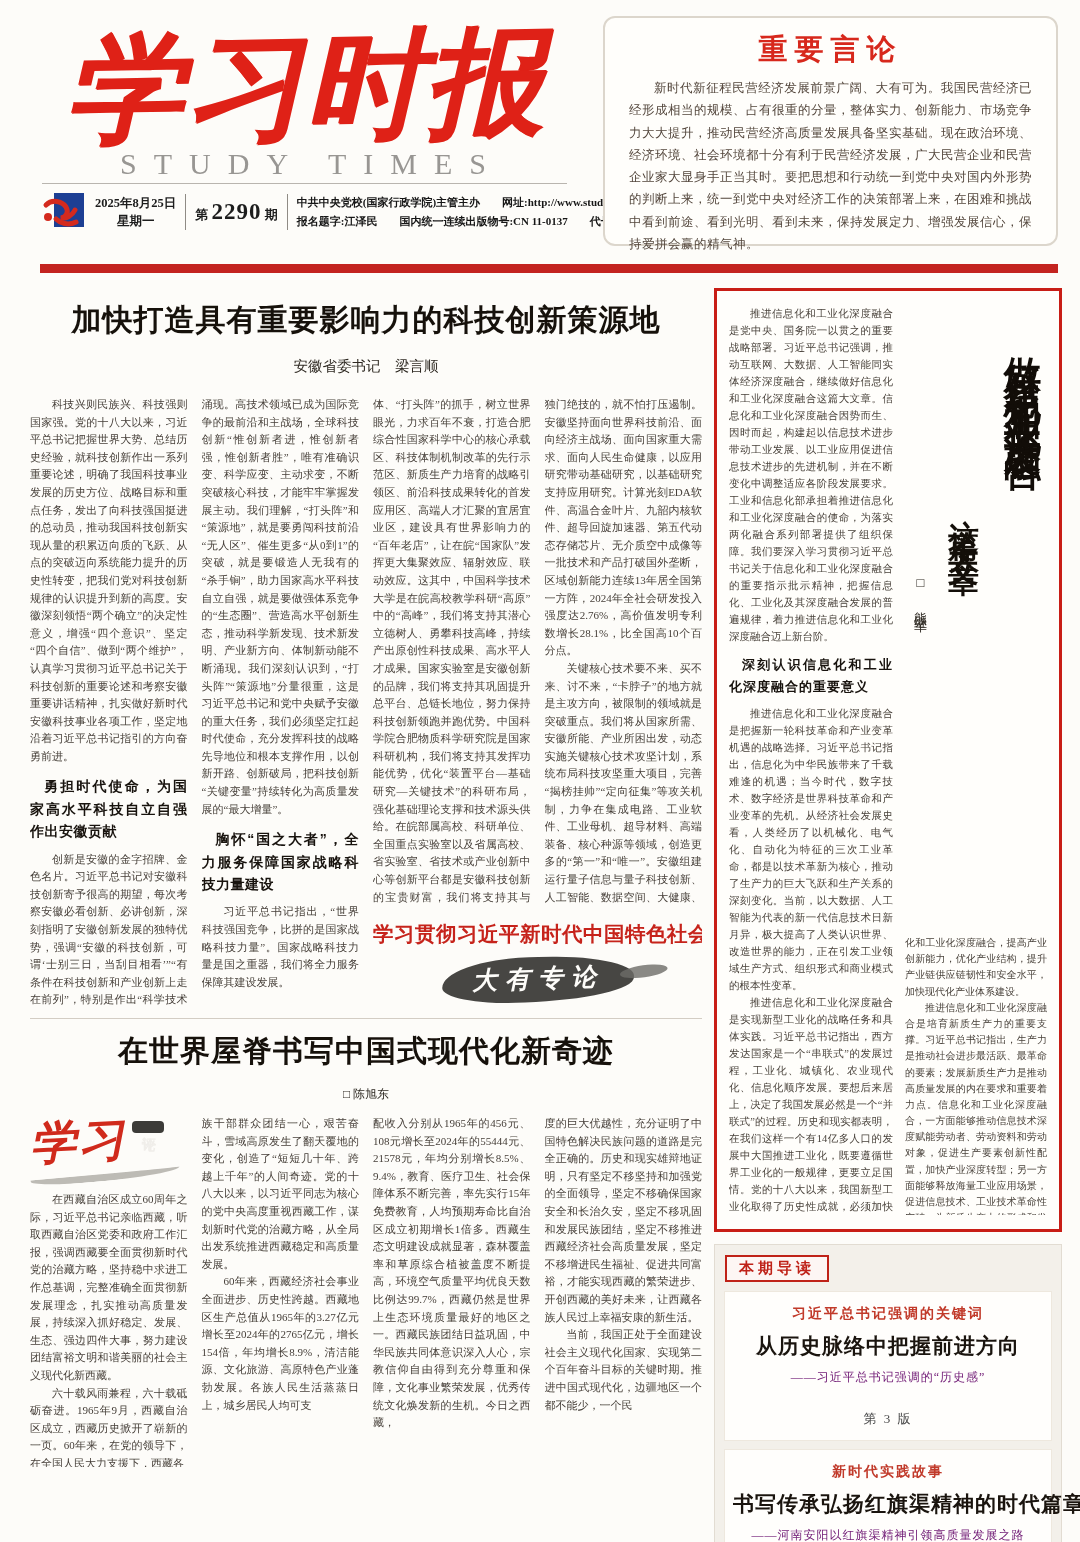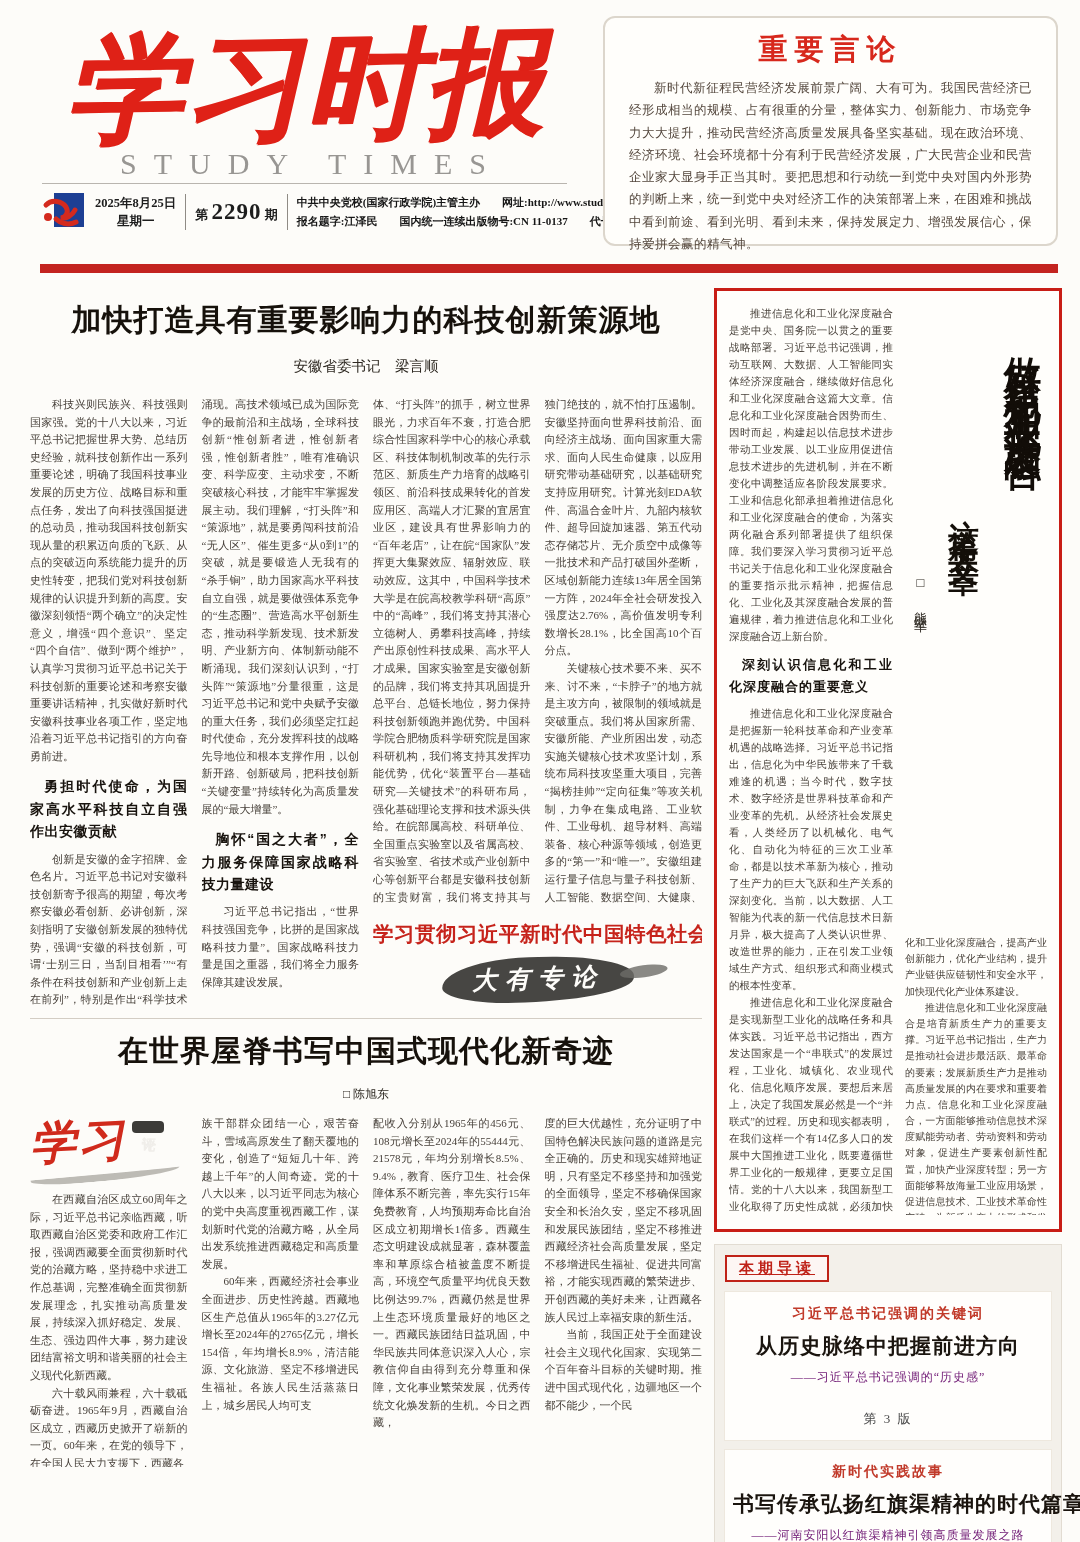--- a/index.html
+++ b/index.html
@@ -100,21 +100,21 @@
     letter-spacing:11px; margin-top:168px; }
   .fb-main { writing-mode:vertical-rl; font-size:37px; font-weight:900; color:#120d08;
     letter-spacing:8px; }
   .fb-bottom { flex:1; font-size:10px; line-height:1.62; text-align:justify;
     color:#49423b; overflow:hidden; }
   .fb-bottom p.ind { text-indent:2em; }
   
   .guide { margin-top:12px; background:#f3f0ea; border:1px solid #e2dcd2; padding:10px 10px 12px; }
   .guide-label { display:inline-block; border:2px solid #bf2218; color:#bf2218;
     background:#fdf6f4; font-family:"Liberation Sans",sans-serif; font-weight:900;
-    font-size:15px; letter-spacing:4px; padding:2px 12px;text-decoration:underline; }
+    font-size:15px; letter-spacing:4px; padding:2px 12px; }
   .guide-card { background:#fffefc; margin-top:10px; padding:13px 8px 12px; text-align:center;
     box-shadow:0 0 0 1px #eee8de; }
   .g-kicker { color:#c13a2a; font-size:14px; font-weight:700; letter-spacing:2px; }
   .g-title { font-size:21px; font-weight:900; color:#1a140e; margin-top:9px;
     letter-spacing:1px; white-space:nowrap; }
   .g-sub { font-size:12px; color:#701a75; margin-top:9px; letter-spacing:1px; }
   .g-page { font-size:13px; color:#474747; margin-top:24px; letter-spacing:2px; }
 </style>
 </head>
 <body>
@@ -206,21 +206,21 @@
                 <span class="xp-main">学习</span>
                 <span class="xp-stamp">评论</span>
               </div>
               <div class="xp-swoosh"></div>
             </div>
             <p>在西藏自治区成立60周年之际，习近平总书记亲临西藏，听取西藏自治区党委和政府工作汇报，强调西藏要全面贯彻新时代党的治藏方略，坚持稳中求进工作总基调，完整准确全面贯彻新发展理念，扎实推动高质量发展，持续深入抓好稳定、发展、生态、强边四件大事，努力建设团结富裕文明和谐美丽的社会主义现代化新西藏。</p>
             <p>六十载风雨兼程，六十载砥砺奋进。1965年9月，西藏自治区成立，西藏历史掀开了崭新的一页。60年来，在党的领导下，在全国人民大力支援下，西藏各</p>
           </div>
           <div class="col">
             <p class="cont">族干部群众团结一心，艰苦奋斗，雪域高原发生了翻天覆地的变化，创造了“短短几十年、跨越上千年”的人间奇迹。党的十八大以来，以习近平同志为核心的党中央高度重视西藏工作，谋划新时代党的治藏方略，从全局出发系统推进西藏稳定和高质量发展。</p>
-            <p>60年来，西藏经济社会事业全面进步、历史性跨越。西藏地区生产总值从1965年的3.27亿元增长至2024年的2765亿元，增长154倍，年均增长8.9%，清洁能源、文化旅游、坚定不移增进民生福祉。各族人民生活蒸蒸日上，城乡居民人均可支</p>
+            <p>60年来，西藏经济社会事业全面进步、历史性跨越。西藏地区生产总值从1965年的3.27亿元增长至2024年的2765亿元，增长154倍，年均增长8.9%，清洁能源、文化旅游、高原特色产业蓬勃发展。各族人民生活蒸蒸日上，城乡居民人均可支</p>
           </div>
           <div class="col">
             <p class="cont">配收入分别从1965年的456元、108元增长至2024年的55444元、21578元，年均分别增长8.5%、9.4%，教育、医疗卫生、社会保障体系不断完善，率先实行15年免费教育，人均预期寿命比自治区成立初期增长1倍多。西藏生态文明建设成就显著，森林覆盖率和草原综合植被盖度不断提高，环境空气质量平均优良天数比例达99.7%，西藏仍然是世界上生态环境质量最好的地区之一。西藏民族团结日益巩固，中华民族共同体意识深入人心，宗教信仰自由得到充分尊重和保障，文化事业繁荣发展，优秀传统文化焕发新的生机。今日之西藏，</p>
           </div>
           <div class="col">
             <p class="cont">度的巨大优越性，充分证明了中国特色解决民族问题的道路是完全正确的。历史和现实雄辩地证明，只有坚定不移坚持和加强党的全面领导，坚定不移确保国家安全和长治久安，坚定不移巩固和发展民族团结，坚定不移推进西藏经济社会高质量发展，坚定不移增进民生福祉、促进共同富裕，才能实现西藏的繁荣进步、开创西藏的美好未来，让西藏各族人民过上幸福安康的新生活。</p>
             <p>当前，我国正处于全面建设社会主义现代化国家、实现第二个百年奋斗目标的关键时期。推进中国式现代化，边疆地区一个都不能少，一个民</p>
           </div>
         </div>
       </div>

